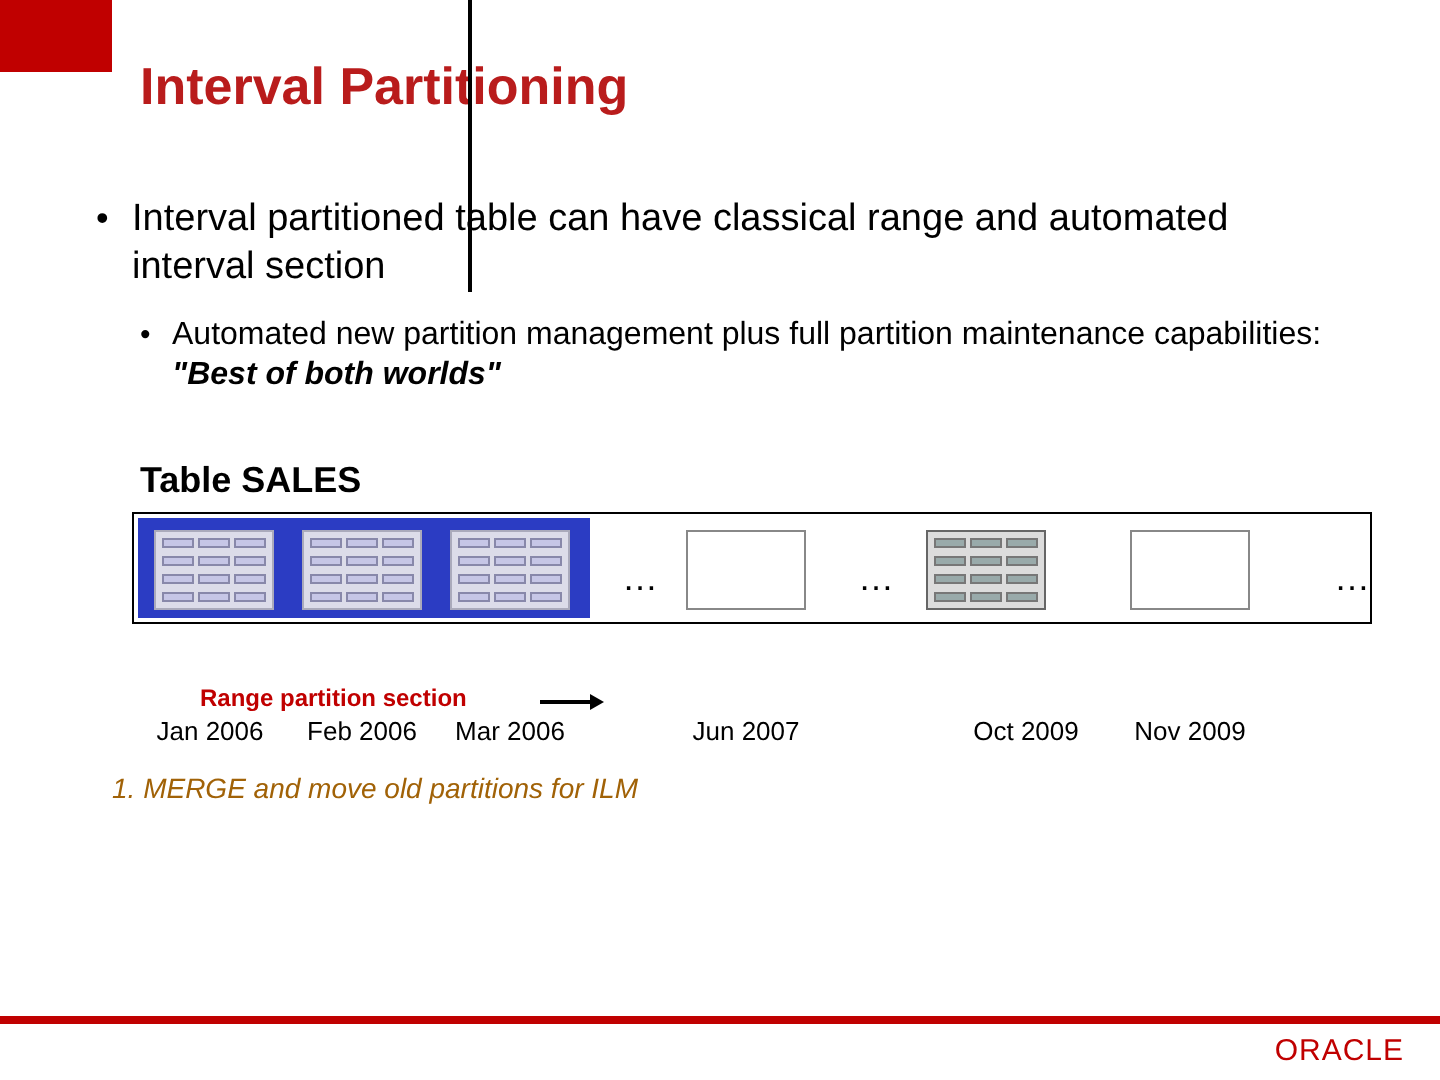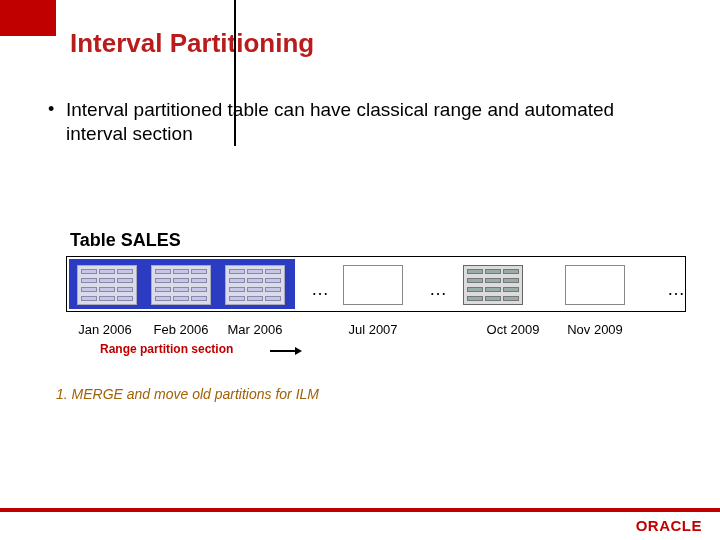--- a/index.html
+++ b/index.html
@@ -60,54 +60,59 @@
   .rows div { height: 5px; display: flex; gap: 2px; }
   .rows div span { flex: 1; background: #9aa; border: 0.5px solid #777; }
   .part.blue .rows div span { background: #c6c6e6; border-color: #88a; }
   .part.empty { background: #fff; border: 1px solid #888; }
   .ellipsis { position: absolute; top: 22px; font-size: 18px; }
 
   .part-labels {
     position: absolute; top: 322px; left: 66px; width: 640px;
     font-size: 13px; color: #000;
   }
-  .pl { position: absolute; text-align: center; width: 70px; }
+  .pl { position: absolute; text-align: center; width: 70px; margin-top: 36px; }
   .range-section {
     position: absolute; top: 342px; left: 100px;
     font-size: 12px; font-weight: bold; color: #c00000;
   }
   .arrow-line {
     position: absolute; top: 350px; left: 270px; width: 30px; height: 2px; background: #000;
   }
   .arrow-line::after {
     content: ""; position: absolute; right: -2px; top: -3px;
     border-left: 7px solid #000; border-top: 4px solid transparent; border-bottom: 4px solid transparent;
   }
   .step {
     position: absolute; top: 386px; left: 56px;
     font-size: 14px; color: #a16207; font-style: italic;
   }
   .footer-bar {
     position: absolute; bottom: 28px; left: 0; right: 0; height: 4px; background: #c00000;
   }
   .logo {
     position: absolute; bottom: 6px; right: 18px;
-    font-family: Arial; font-weight: bold; color: #c00000; font-size: 15px; letter-spacing: 0.5px;
+    font-family: Arial; font-weight: normal; color: #c00000; font-size: 15px; letter-spacing: 0.5px;
   }
 </style>
 </head>
 <body>
 
 <div class="red-block"></div>
 <div class="title">Interval Partitioning</div>
 
 <div class="content">
   <ul class="bullets">
     <li>
       <span>Interval partitioned table can have classical range and automated interval section</span>
+      <ul class="sub">
+        <li>
+          <span>Automated new partition management plus full partition maintenance capabilities: </span><span class="emph">"Best of both worlds"</span>
+        </li>
+      </ul>
     </li>
   </ul>
 </div>
 
 <div class="table-label">Table SALES</div>
 
 <div class="diagram">
   <div class="blue-zone"></div>
 
   <div class="part blue" style="left:10px">
@@ -218,21 +223,21 @@
 
   <span class="ellipsis" style="left:600px">…</span>
 </div>
 
 <div class="divider"></div>
 
 <div class="part-labels">
   <div class="pl" style="left:4px">Jan 2006</div>
   <div class="pl" style="left:80px">Feb 2006</div>
   <div class="pl" style="left:154px">Mar 2006</div>
-  <div class="pl" style="left:272px">Jul 2007</div>
+  <div class="pl" style="left:272px">Jun 2007</div>
   <div class="pl" style="left:412px">Oct 2009</div>
   <div class="pl" style="left:494px">Nov 2009</div>
 </div>
 
 <div class="range-section">Range partition section</div>
 <div class="arrow-line"></div>
 
 <div class="step">1. MERGE and move old partitions for ILM</div>
 
 <div class="footer-bar"></div>

